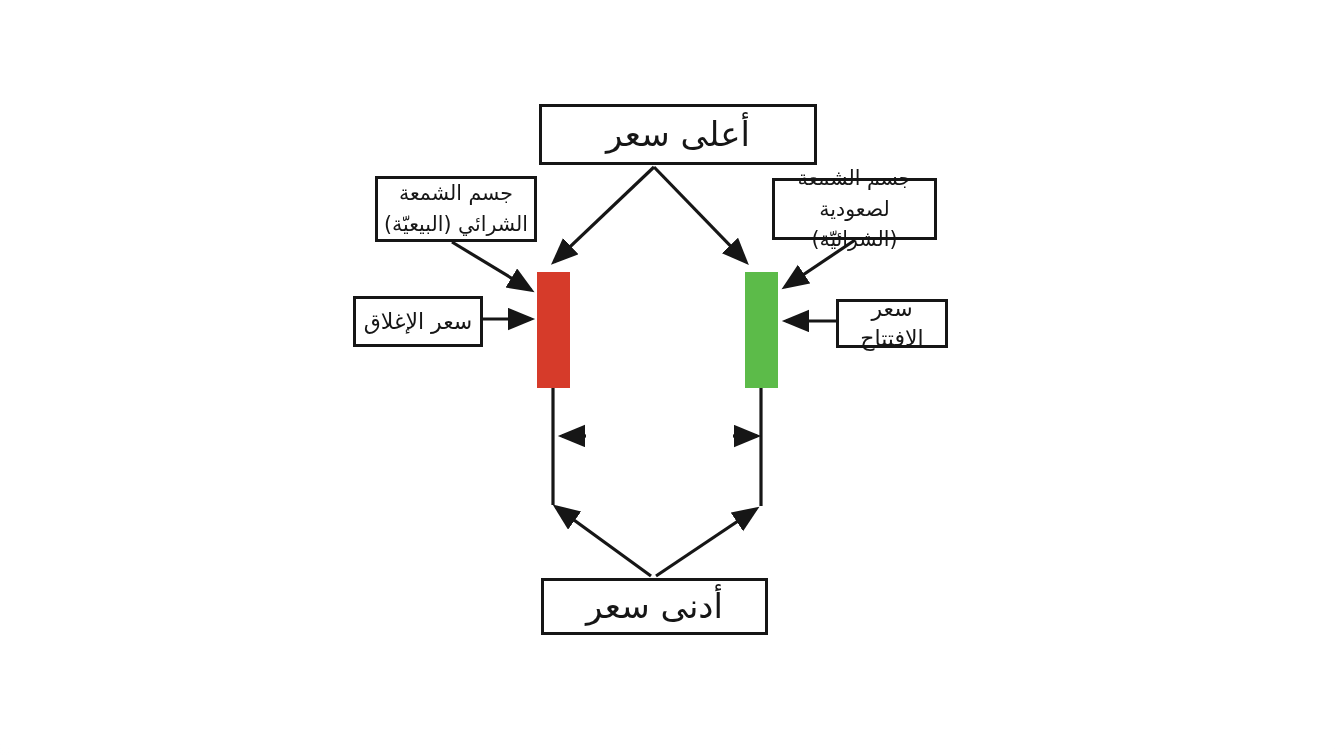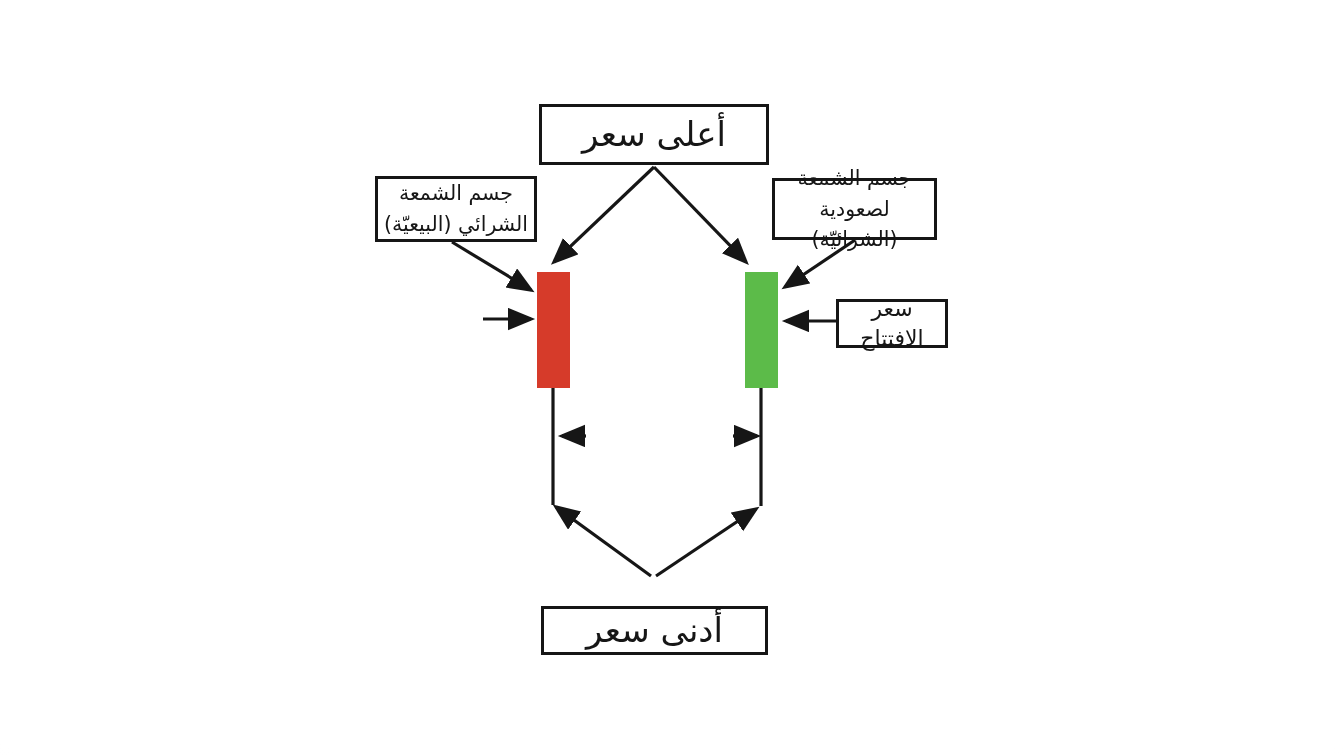--- a/index.html
+++ b/index.html
@@ -63,41 +63,44 @@
     <line x1="553" y1="388" x2="553" y2="505"></line>
     <line x1="761" y1="388" x2="761" y2="506"></line>
 
     <line x1="586" y1="436" x2="562" y2="436" marker-end="url(#ah)"></line>
     <line x1="733" y1="436" x2="757" y2="436" marker-end="url(#ah)"></line>
 
     <line x1="651" y1="576" x2="556" y2="507" marker-end="url(#ah)"></line>
     <line x1="656" y1="576" x2="756" y2="509" marker-end="url(#ah)"></line>
   </svg>
 
-  <div class="box box-large" style="left:539px;top:104px;width:230px;height:61px;">
+  <div class="box box-large" style="left:539px;top:104px;width:278px;height:61px;">
     <span>أعلى سعر</span>
   </div>
 
   <div class="box box-small" style="left:375px;top:176px;width:162px;height:66px;">
     <span>جسم الشمعة</span>
     <span>الشرائي (البيعيّة)</span>
   </div>
 
   <div class="box box-small" style="left:772px;top:178px;width:165px;height:62px;">
     <span>جسم الشمعة</span>
     <span>لصعودية (الشرائيّة)</span>
   </div>
 
+  <div class="box box-mid" style="left:353px;top:296px;width:130px;height:51px;">
+    <span>سعر الإغلاق</span>
+  </div>
 
   <div class="box box-mid" style="left:836px;top:299px;width:112px;height:49px;">
     <span>سعر الافتتاح</span>
   </div>
 
   <div class="candle" style="left: 537px; top: 272px; background: rgb(214, 59, 42);"></div>
 
   <div class="candle" style="left: 745px; top: 272px; background: rgb(92, 187, 73);"></div>
 
 
-  <div class="box box-large" style="left:541px;top:578px;width:227px;height:49px;margin-top:28px;">
+  <div class="box box-large" style="left:541px;top:578px;width:227px;height:57px;">
     <span>أدنى سعر</span>
   </div>
 
 </div>
 
 </body></html>

